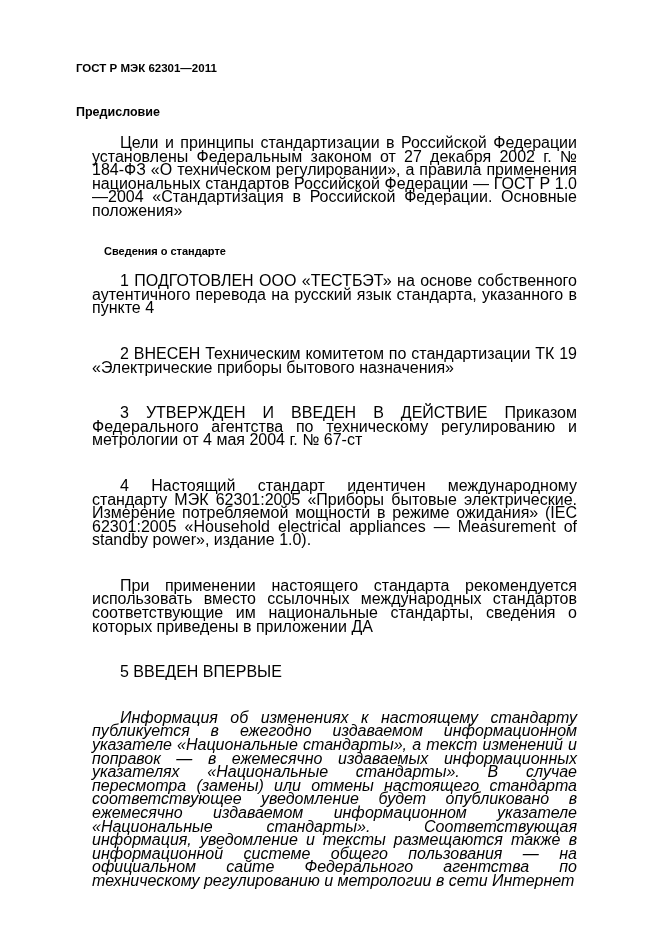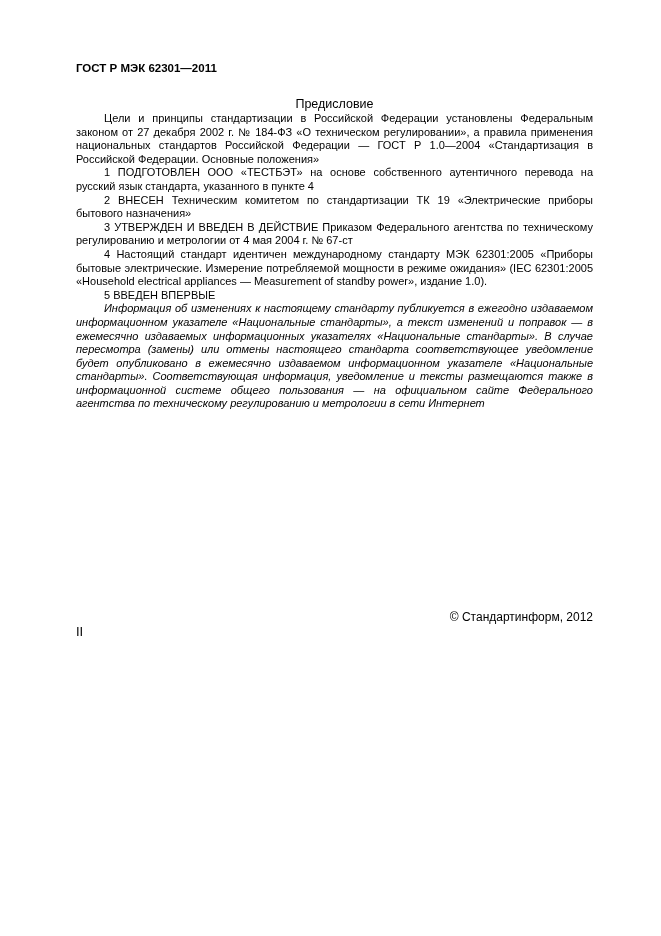--- a/index.html
+++ b/index.html
@@ -21,29 +21,28 @@
     padding: 62px 68px 0 76px;
     display: flex;
     flex-direction: column;
   }
   .doc-header {
     font-size: 11.5px;
     font-weight: bold;
     line-height: 13px;
   }
   .doc-title {
-    margin-top: 22px;
-    text-align: center;
+    margin-top: 30px;
     font-size: 12.5px;
-    font-weight: normal;
+    font-weight: bold;
     line-height: 15px;
   }
   p.body-text {
-    margin: 0;
-    font-size: 11px;
+    margin: 16px;
+    font-size: 16px;
     line-height: 13.6px;
     text-align: justify;
     text-indent: 28px;
   }
   .intro {
     margin-top: 13px;
   }
   .section-heading {
     margin-top: 11px;
     font-size: 11px;
@@ -83,29 +82,31 @@
 <body>
 
 <div class="page">
 
   <div class="doc-header">ГОСТ Р МЭК 62301—2011</div>
 
   <div class="doc-title">Предисловие</div>
 
   <p class="body-text intro">Цели и принципы стандартизации в Российской Федерации установлены Федеральным законом от 27 декабря 2002 г. № 184-ФЗ «О техническом регулировании», а правила применения национальных стандартов Российской Федерации — ГОСТ Р 1.0—2004 «Стандартизация в Российской Федерации. Основные положения»</p>
 
+  <div class="section-heading">Сведения о стандарте</div>
 
   <p class="body-text item">1  ПОДГОТОВЛЕН ООО «ТЕСТБЭТ» на основе собственного аутентичного перевода на русский язык стандарта, указанного в пункте 4</p>
 
   <p class="body-text item">2  ВНЕСЕН Техническим комитетом по стандартизации ТК 19 «Электрические приборы бытового назначения»</p>
 
   <p class="body-text item">3  УТВЕРЖДЕН И ВВЕДЕН В ДЕЙСТВИЕ Приказом Федерального агентства по техническому регулированию и метрологии от 4 мая 2004 г. № 67-ст</p>
 
   <p class="body-text item">4  Настоящий стандарт идентичен международному стандарту МЭК 62301:2005 «Приборы бытовые электрические. Измерение потребляемой мощности в режиме ожидания» (IEC 62301:2005 «Household electrical appliances — Measurement of standby power», издание 1.0).</p>
 
+  <p class="body-text item-note">При применении настоящего стандарта рекомендуется использовать вместо ссылочных международных стандартов соответствующие им национальные стандарты, сведения о которых приведены в приложении ДА</p>
 
   <p class="body-text item">5  ВВЕДЕН ВПЕРВЫЕ</p>
 
   <p class="body-text pub-note">Информация об изменениях к настоящему стандарту публикуется в ежегодно издаваемом информационном указателе «Национальные стандарты», а текст изменений и поправок — в ежемесячно издаваемых информационных указателях «Национальные стандарты». В случае пересмотра (замены) или отмены настоящего стандарта соответствующее уведомление будет опубликовано в ежемесячно издаваемом информационном указателе «Национальные стандарты». Соответствующая информация, уведомление и тексты размещаются также в информационной системе общего пользования — на официальном сайте Федерального агентства по техническому регулированию и метрологии в сети Интернет</p>
 
   <div class="spacer"></div>
 
   <p class="copyright">© Стандартинформ, 2012</p>
 
 

